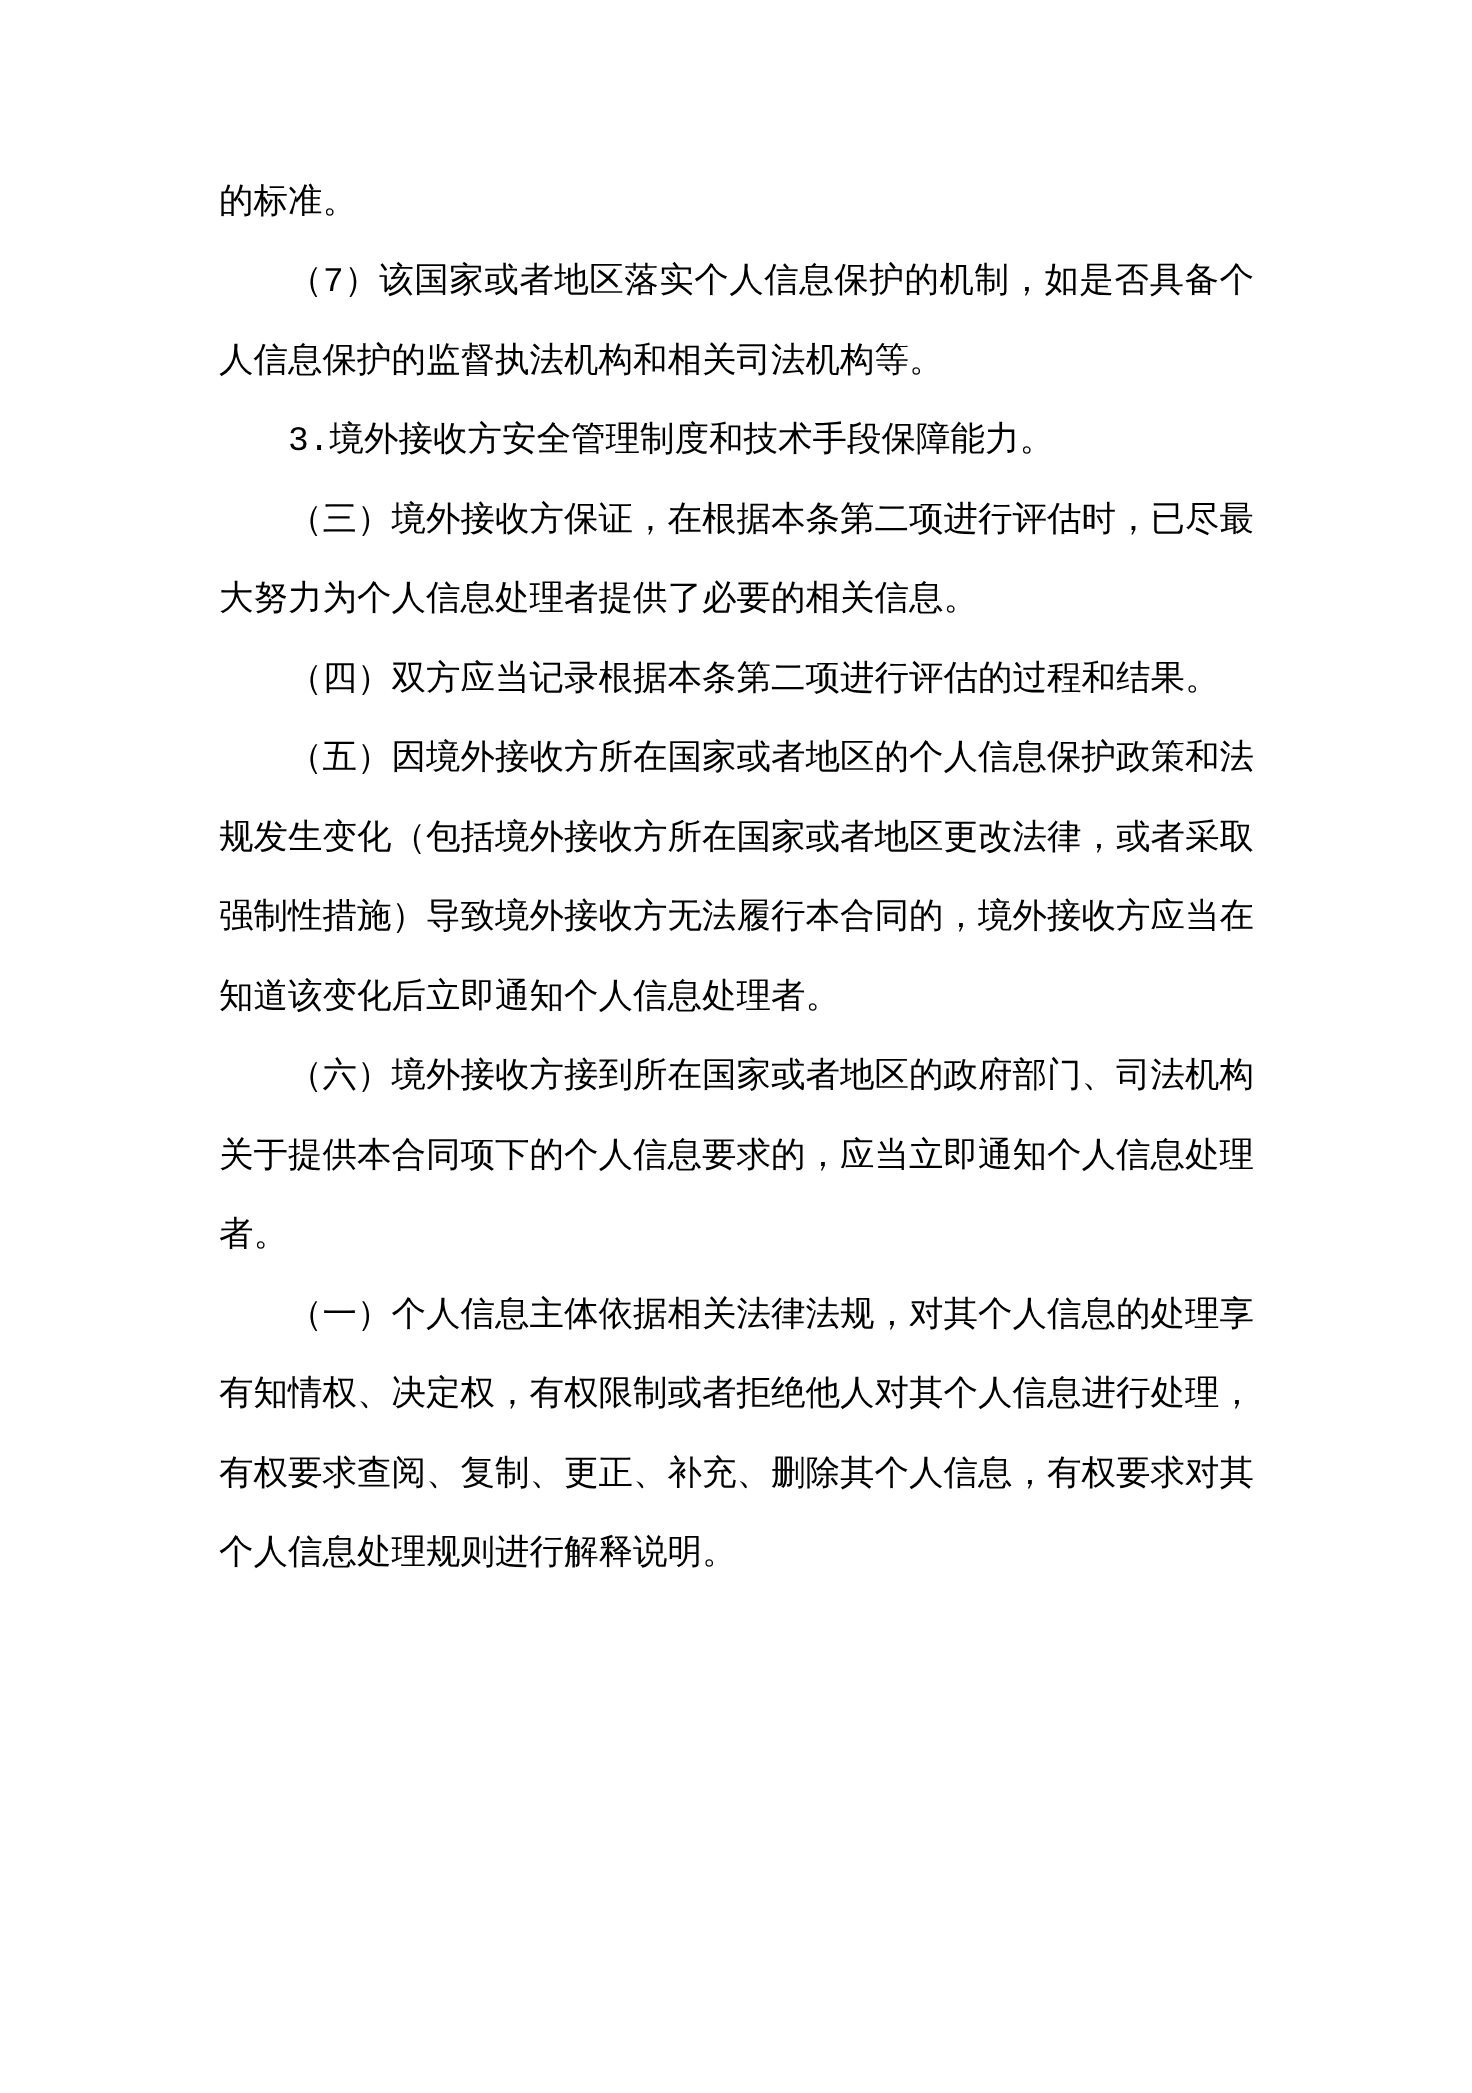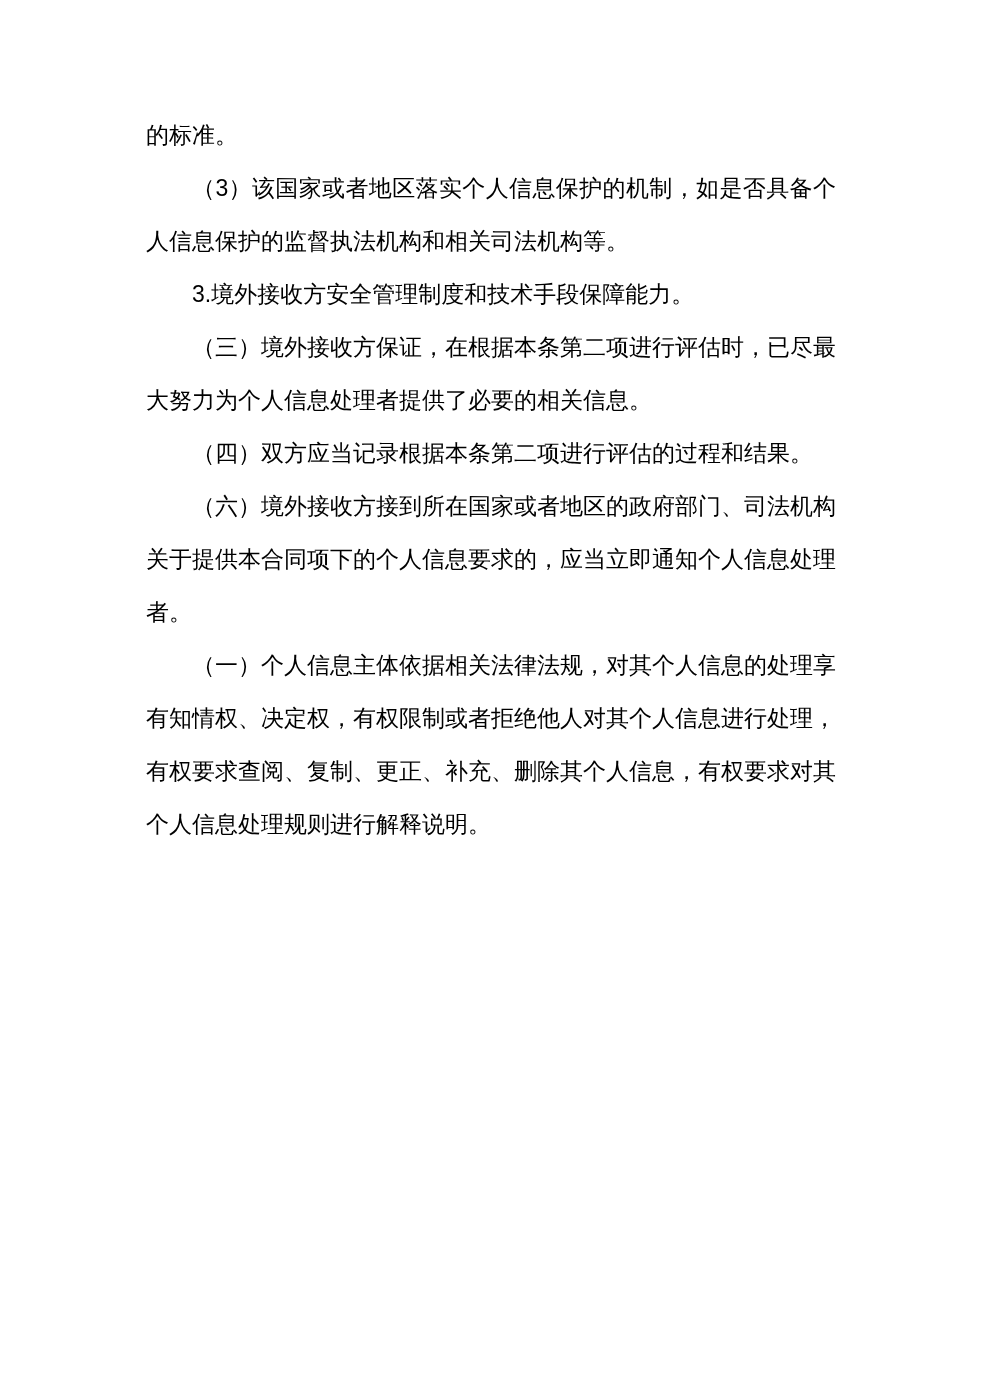--- a/index.html
+++ b/index.html
@@ -6,21 +6,21 @@
     margin: 0;
     padding: 0;
     background: #ffffff;
   }
   .page {
     position: relative;
     width: 981px;
     height: 1105px;
     background: #ffffff;
     overflow: hidden;
-    font-family: Liberation Sans, sans-serif;
+    font-family: Liberation Mono, monospace;
     color: #000000;
   }
   .doc {
     position: absolute;
     left: 146px;
     top: 109px;
     width: 690px;
     font-size: 23px;
     line-height: 53px;
     text-align: justify;
@@ -48,21 +48,22 @@
     line-height: 22px;
     color: #c2410c;
   }
 </style>
 </head>
 <body>
 
 <div class="page">
   <div class="doc">
       <p class="no-indent">的标准。</p>
-      <p>（3）该国家或者地区落实个人信息保护的机制，如是否具备个人信息保护的监督执法机构和相关司法机构等。</p>
+      <p>（7）该国家或者地区落实个人信息保护的机制，如是否具备个人信息保护的监督执法机构和相关司法机构等。</p>
       <p>3.境外接收方安全管理制度和技术手段保障能力。</p>
       <p>（三）境外接收方保证，在根据本条第二项进行评估时，已尽最大努力为个人信息处理者提供了必要的相关信息。</p>
       <p>（四）双方应当记录根据本条第二项进行评估的过程和结果。</p>
+      <p>（五）因境外接收方所在国家或者地区的个人信息保护政策和法规发生变化（包括境外接收方所在国家或者地区更改法律，或者采取强制性措施）导致境外接收方无法履行本合同的，境外接收方应当在知道该变化后立即通知个人信息处理者。</p>
       <p>（六）境外接收方接到所在国家或者地区的政府部门、司法机构关于提供本合同项下的个人信息要求的，应当立即通知个人信息处理者。</p>
       <p>（一）个人信息主体依据相关法律法规，对其个人信息的处理享有知情权、决定权，有权限制或者拒绝他人对其个人信息进行处理，有权要求查阅、复制、更正、补充、删除其个人信息，有权要求对其个人信息处理规则进行解释说明。</p>
     </div>
   <div class="page-number">10</div>
 </div>
 
 </body></html>

